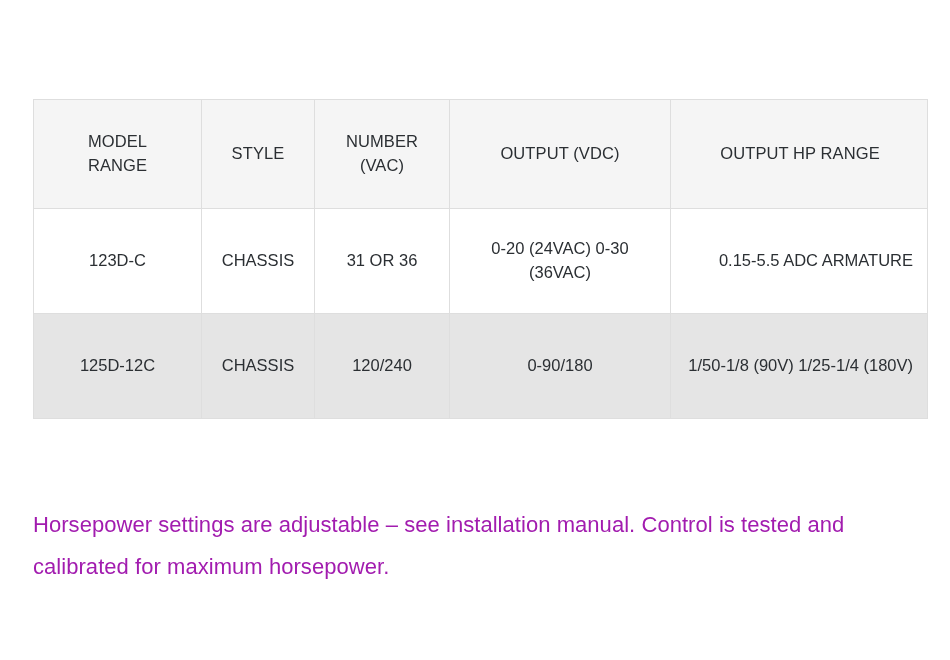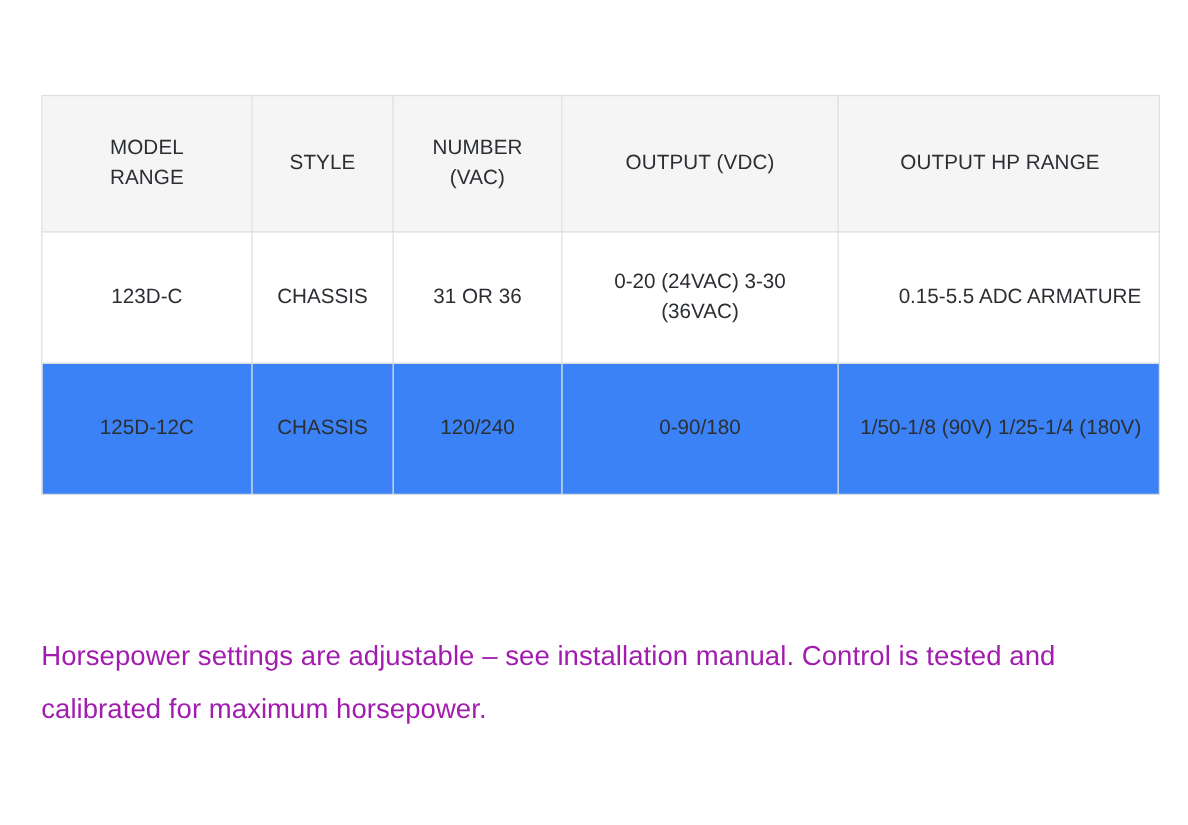--- a/index.html
+++ b/index.html
@@ -29,20 +29,21 @@
     top: 76px;
     width: 894px;
   }
 
   table.spec-table {
     width: 894px;
     border-collapse: collapse;
     table-layout: fixed;
     background: #ffffff;
     border: 1px solid #dedede;
+    margin-top: 23px;
   }
 
   table.spec-table col.c0 { width: 168px; }
   table.spec-table col.c1 { width: 113px; }
   table.spec-table col.c2 { width: 135px; }
   table.spec-table col.c3 { width: 221px; }
   table.spec-table col.c4 { width: 257px; }
 
   table.spec-table th,
   table.spec-table td {
@@ -66,21 +67,21 @@
   table.spec-table thead th.h-left   { text-align: center; padding-left: 16px; }
 
   table.spec-table tbody td {
     height: 92px;
     font-size: 16.5px;
     color: #2b2f33;
     padding: 6px 14px;
   }
 
   table.spec-table tbody tr.row-odd  td { background: #ffffff; }
-  table.spec-table tbody tr.row-even td { background: #3b82f6; }
+  table.spec-table tbody tr.row-even td { background: #e5e5e5; }
 
   td.d-center { text-align: center; }
   td.d-left   { text-align: right; padding-left: 16px; }
 
   
   .note-paragraph {
     position: absolute;
     left: 33px;
     top: 482px;
     width: 900px;
@@ -123,21 +124,21 @@
           <th class="h-left">
             <span>OUTPUT HP RANGE</span>
           </th>
         </tr>
       </thead>
       <tbody>
         <tr class="row-odd">
           <td class="d-center">123D-C</td>
           <td class="d-center">CHASSIS</td>
           <td class="d-center">31 OR 36</td>
-          <td class="d-center">0-20 (24VAC) 3-30 (36VAC)</td>
+          <td class="d-center">0-20 (24VAC) 0-30 (36VAC)</td>
           <td class="d-left">0.15-5.5 ADC ARMATURE</td>
         </tr>
         <tr class="row-even">
           <td class="d-center">125D-12C</td>
           <td class="d-center">CHASSIS</td>
           <td class="d-center">120/240</td>
           <td class="d-center">0-90/180</td>
           <td class="d-left">1/50-1/8 (90V) 1/25-1/4 (180V)</td>
         </tr>
       </tbody>

